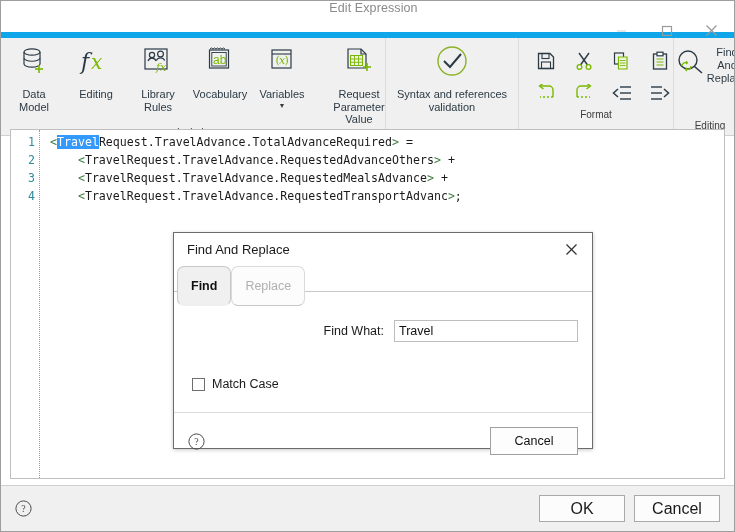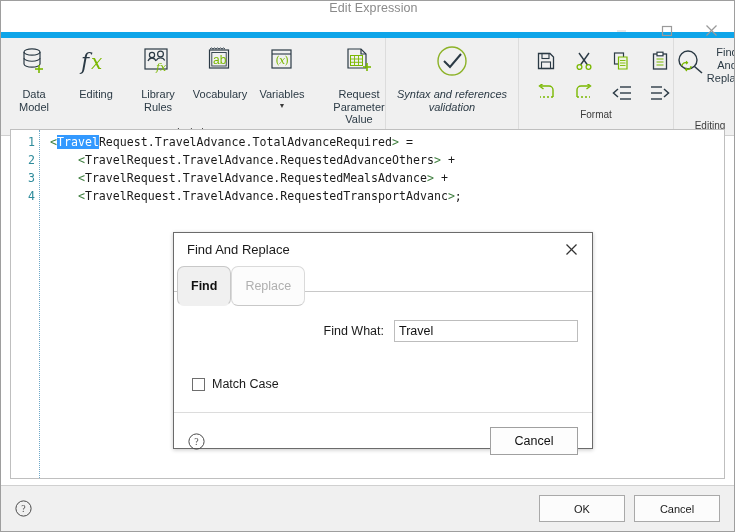--- a/index.html
+++ b/index.html
@@ -61,21 +61,21 @@
   .tk-ang{color:#3f7f3f;}
   .tk-txt{color:#1a1a1a;}
   .sel{background:#3399ff;color:#ffffff;}
 
   
   .bottombar{position:absolute;left:0;right:0;bottom:0;height:45px;background:#f0f0f0;
              border-top:1px solid #d0d0d0;display:flex;align-items:center;padding:0 14px;}
   .help-circ{width:17px;height:17px;}
   .btnrow{margin-left:auto;display:flex;gap:9px;}
   .wbtn{min-width:84px;height:25px;border:1px solid #a9a9a9;background:#fcfcfc;
-        font-size:11px;color:#1a1a1a;display:flex;align-items:center;justify-content:center;
+        font-size:16px;color:#1a1a1a;display:flex;align-items:center;justify-content:center;
         font-family:"Liberation Sans",sans-serif;cursor:default;}
 
   
   .modal{position:absolute;left:172px;top:231px;width:420px;height:217px;
          background:#ffffff;border:1px solid #6b6b6b;box-sizing:border-box;
          box-shadow:0 1px 4px rgba(0,0,0,.22);}
   .m-title{height:33px;display:flex;align-items:center;padding:0 4px 0 13px;}
   .m-title .t{font-size:13px;color:#1a1a1a;}
   .m-close{margin-left:auto;width:34px;height:28px;display:flex;align-items:center;
            justify-content:center;}
@@ -223,21 +223,21 @@
           </div>
           <div class="cap" style="white-space:pre-line;max-width:92px;">Request Parameter
 Value</div>
         </div>
 
       </div>
       <div class="rlabel">Include</div>
     </div>
 
     <div class="rgroup bordered" style="width:135px;">
-      <div class="rrow" style="font-style:italic;">
+      <div class="rrow" style="">
         <div class="btn" style="min-width:120px;">
           <div class="ico">
             <svg width="34" height="34" viewBox="0 0 34 34">
               <circle cx="17" cy="17" r="14" fill="none" stroke="#8cb227" stroke-width="1.4"></circle>
               <path d="M9 17 L15 23 L26 10" fill="none" stroke="#2b3a45" stroke-width="2"></path>
             </svg>
           </div>
           <div class="cap" style="white-space:pre-line;max-width:128px;">Syntax and references
 validation</div>
         </div>

